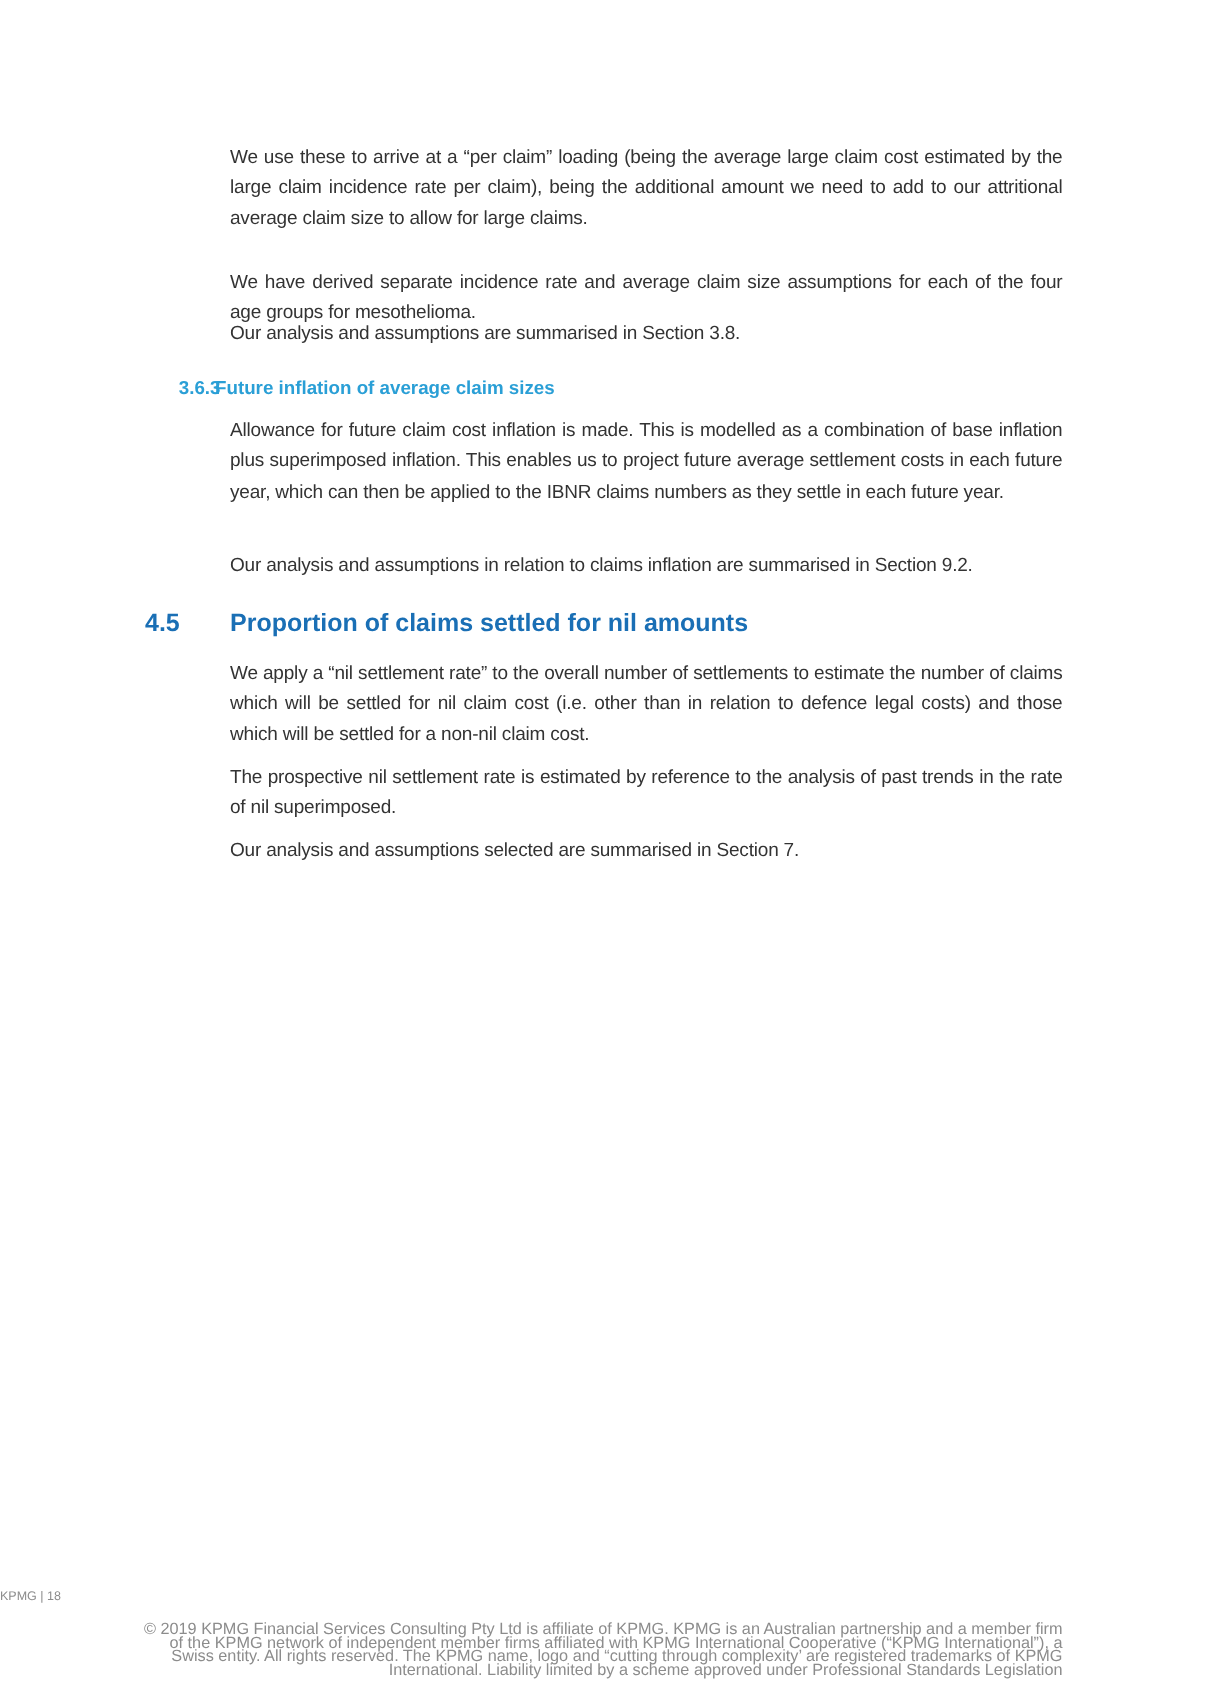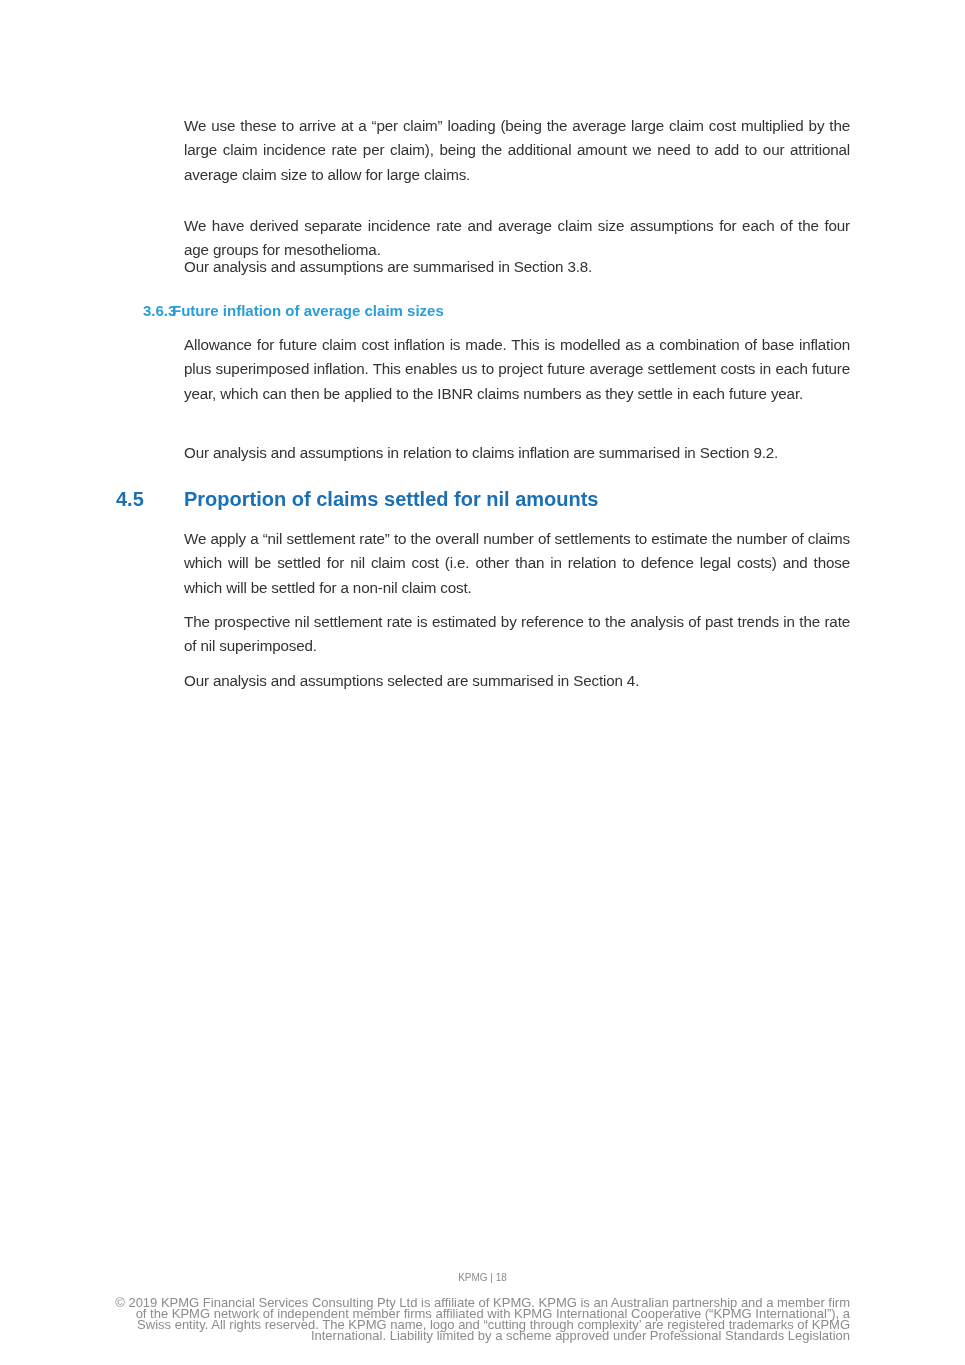--- a/index.html
+++ b/index.html
@@ -67,57 +67,57 @@
     .section-heading .title {
       position: absolute;
       left: 68px;
       white-space: nowrap;
     }
     .footer-page {
       position: absolute;
       top: 1272px;
       left: 0;
       width: 965px;
-      text-align: center;
+      text-align: left;
       font-size: 10px;
       color: #8c8c8c;
     }
     .footer-legal {
       position: absolute;
       top: 1297px;
       left: 115px;
       width: 735px;
       text-align: right;
       font-size: 13px;
       line-height: 11px;
       color: #8c8c8c;
     }
   </style>
 </head>
 <body>
 
 <div class="content">
 
-  <p class="para" style="top:114px;">We use these to arrive at a “per claim” loading (being the average large claim cost multiplied by the large claim incidence rate per claim), being the additional amount we need to add to our attritional average claim size to allow for large claims.</p>
+  <p class="para" style="top:114px;">We use these to arrive at a “per claim” loading (being the average large claim cost estimated by the large claim incidence rate per claim), being the additional amount we need to add to our attritional average claim size to allow for large claims.</p>
   <p class="para" style="top:214px;">We have derived separate incidence rate and average claim size assumptions for each of the four age groups for mesothelioma.</p>
   <p class="para" style="top:255px;">Our analysis and assumptions are summarised in Section 3.8.</p>
 
   <h3 class="sub-heading" style="top:301px;">
     <span class="num">3.6.3</span>
     <span class="title">Future inflation of average claim sizes</span>
   </h3>
 
   <p class="para" style="top:333px;">Allowance for future claim cost inflation is made. This is modelled as a combination of base inflation plus superimposed inflation. This enables us to project future average settlement costs in each future year, which can then be applied to the IBNR claims numbers as they settle in each future year.</p>
   <p class="para" style="top:441px;">Our analysis and assumptions in relation to claims inflation are summarised in Section 9.2.</p>
 
   <h2 class="section-heading" style="top:486px;">
     <span class="num">4.5</span>
     <span class="title">Proportion of claims settled for nil amounts</span>
   </h2>
 
   <p class="para" style="top:527px;">We apply a “nil settlement rate” to the overall number of settlements to estimate the number of claims which will be settled for nil claim cost (i.e. other than in relation to defence legal costs) and those which will be settled for a non-nil claim cost.</p>
   <p class="para" style="top:610px;">The prospective nil settlement rate is estimated by reference to the analysis of past trends in the rate of nil superimposed.</p>
-  <p class="para" style="top:669px;">Our analysis and assumptions selected are summarised in Section 4.</p>
+  <p class="para" style="top:669px;">Our analysis and assumptions selected are summarised in Section 7.</p>
 
 </div>
 
 <div class="footer-page">KPMG  |  18</div>
 <div class="footer-legal">© 2019 KPMG Financial Services Consulting Pty Ltd is affiliate of KPMG. KPMG is an Australian partnership and a member firm of the KPMG network of independent member firms affiliated with KPMG International Cooperative (“KPMG International”), a Swiss entity. All rights reserved. The KPMG name, logo and “cutting through complexity’ are registered trademarks of KPMG International. Liability limited by a scheme approved under Professional Standards Legislation</div>
 
 </body></html>

